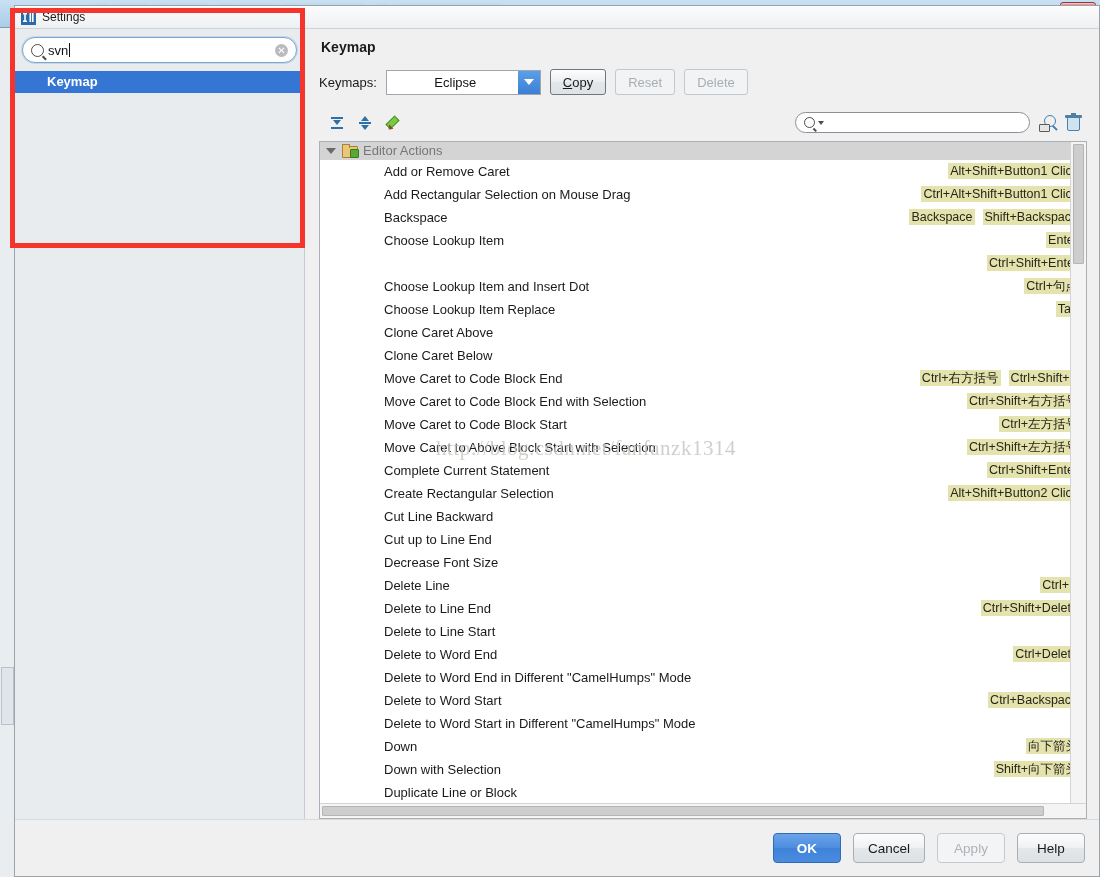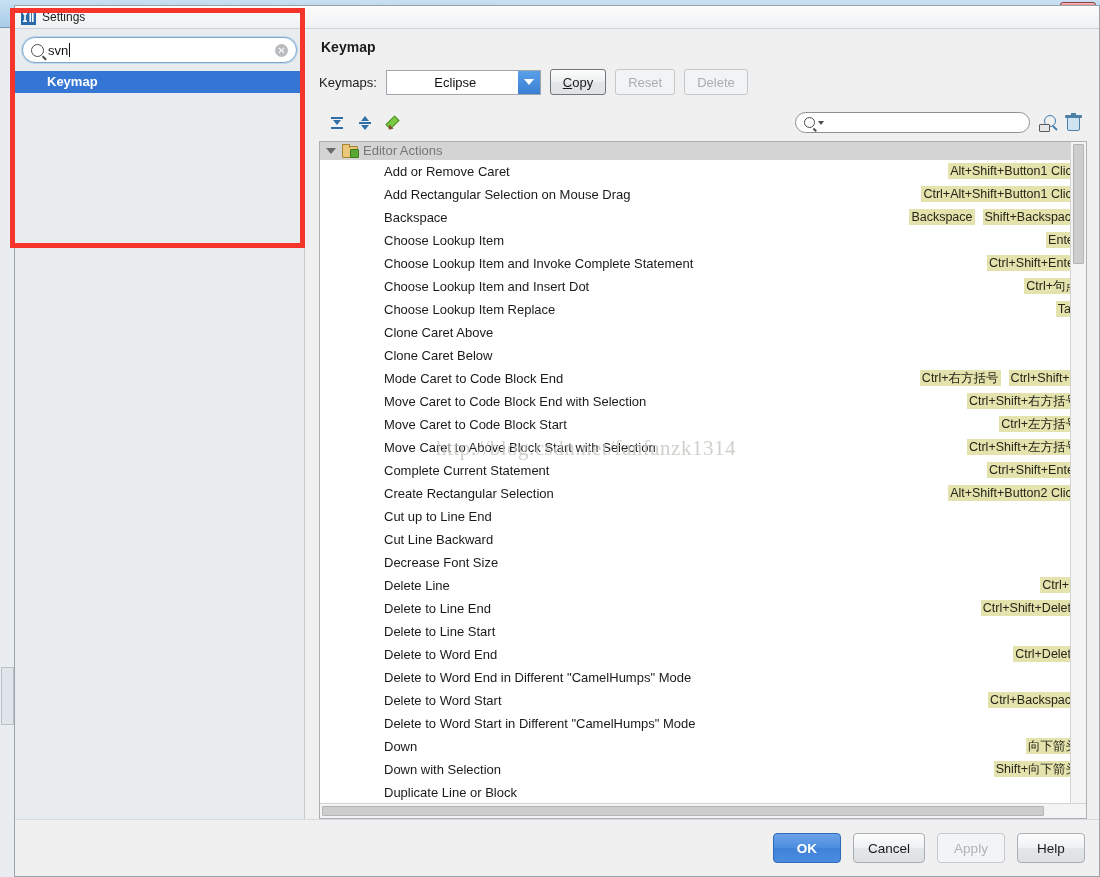--- a/index.html
+++ b/index.html
@@ -526,21 +526,20 @@
                     <span class="key-badge">Shift+Backspace</span>
                   </span>
                 </div>
                 <div class="row">
                   <span class="row-name">Choose Lookup Item</span>
                   <span class="row-keys">
                     <span class="key-badge">Enter</span>
                   </span>
                 </div>
                 <div class="row">
-                  <span class="row-name">Choose Lookup Item and Invoke Complete Statement</span>
                   <span class="row-keys">
                     <span class="key-badge">Ctrl+Shift+Enter</span>
                   </span>
                 </div>
                 <div class="row">
                   <span class="row-name">Choose Lookup Item and Insert Dot</span>
                   <span class="row-keys">
                     <span class="key-badge">Ctrl+句点</span>
                   </span>
                 </div>
@@ -552,21 +551,21 @@
                 </div>
                 <div class="row">
                   <span class="row-name">Clone Caret Above</span>
                   <span class="row-keys"></span>
                 </div>
                 <div class="row">
                   <span class="row-name">Clone Caret Below</span>
                   <span class="row-keys"></span>
                 </div>
                 <div class="row">
-                  <span class="row-name">Mode Caret to Code Block End</span>
+                  <span class="row-name">Move Caret to Code Block End</span>
                   <span class="row-keys">
                     <span class="key-badge">Ctrl+右方括号</span>
                     <span class="key-badge">Ctrl+Shift+P</span>
                   </span>
                 </div>
                 <div class="row">
                   <span class="row-name">Move Caret to Code Block End with Selection</span>
                   <span class="row-keys">
                     <span class="key-badge">Ctrl+Shift+右方括号</span>
                   </span>
@@ -589,25 +588,25 @@
                     <span class="key-badge">Ctrl+Shift+Enter</span>
                   </span>
                 </div>
                 <div class="row">
                   <span class="row-name">Create Rectangular Selection</span>
                   <span class="row-keys">
                     <span class="key-badge">Alt+Shift+Button2 Click</span>
                   </span>
                 </div>
                 <div class="row">
+                  <span class="row-name">Cut Line Backward</span>
+                  <span class="row-keys"></span>
+                </div>
+                <div class="row">
                   <span class="row-name">Cut up to Line End</span>
-                  <span class="row-keys"></span>
-                </div>
-                <div class="row">
-                  <span class="row-name">Cut Line Backward</span>
                   <span class="row-keys"></span>
                 </div>
                 <div class="row">
                   <span class="row-name">Decrease Font Size</span>
                   <span class="row-keys"></span>
                 </div>
                 <div class="row">
                   <span class="row-name">Delete Line</span>
                   <span class="row-keys">
                     <span class="key-badge">Ctrl+D</span>

